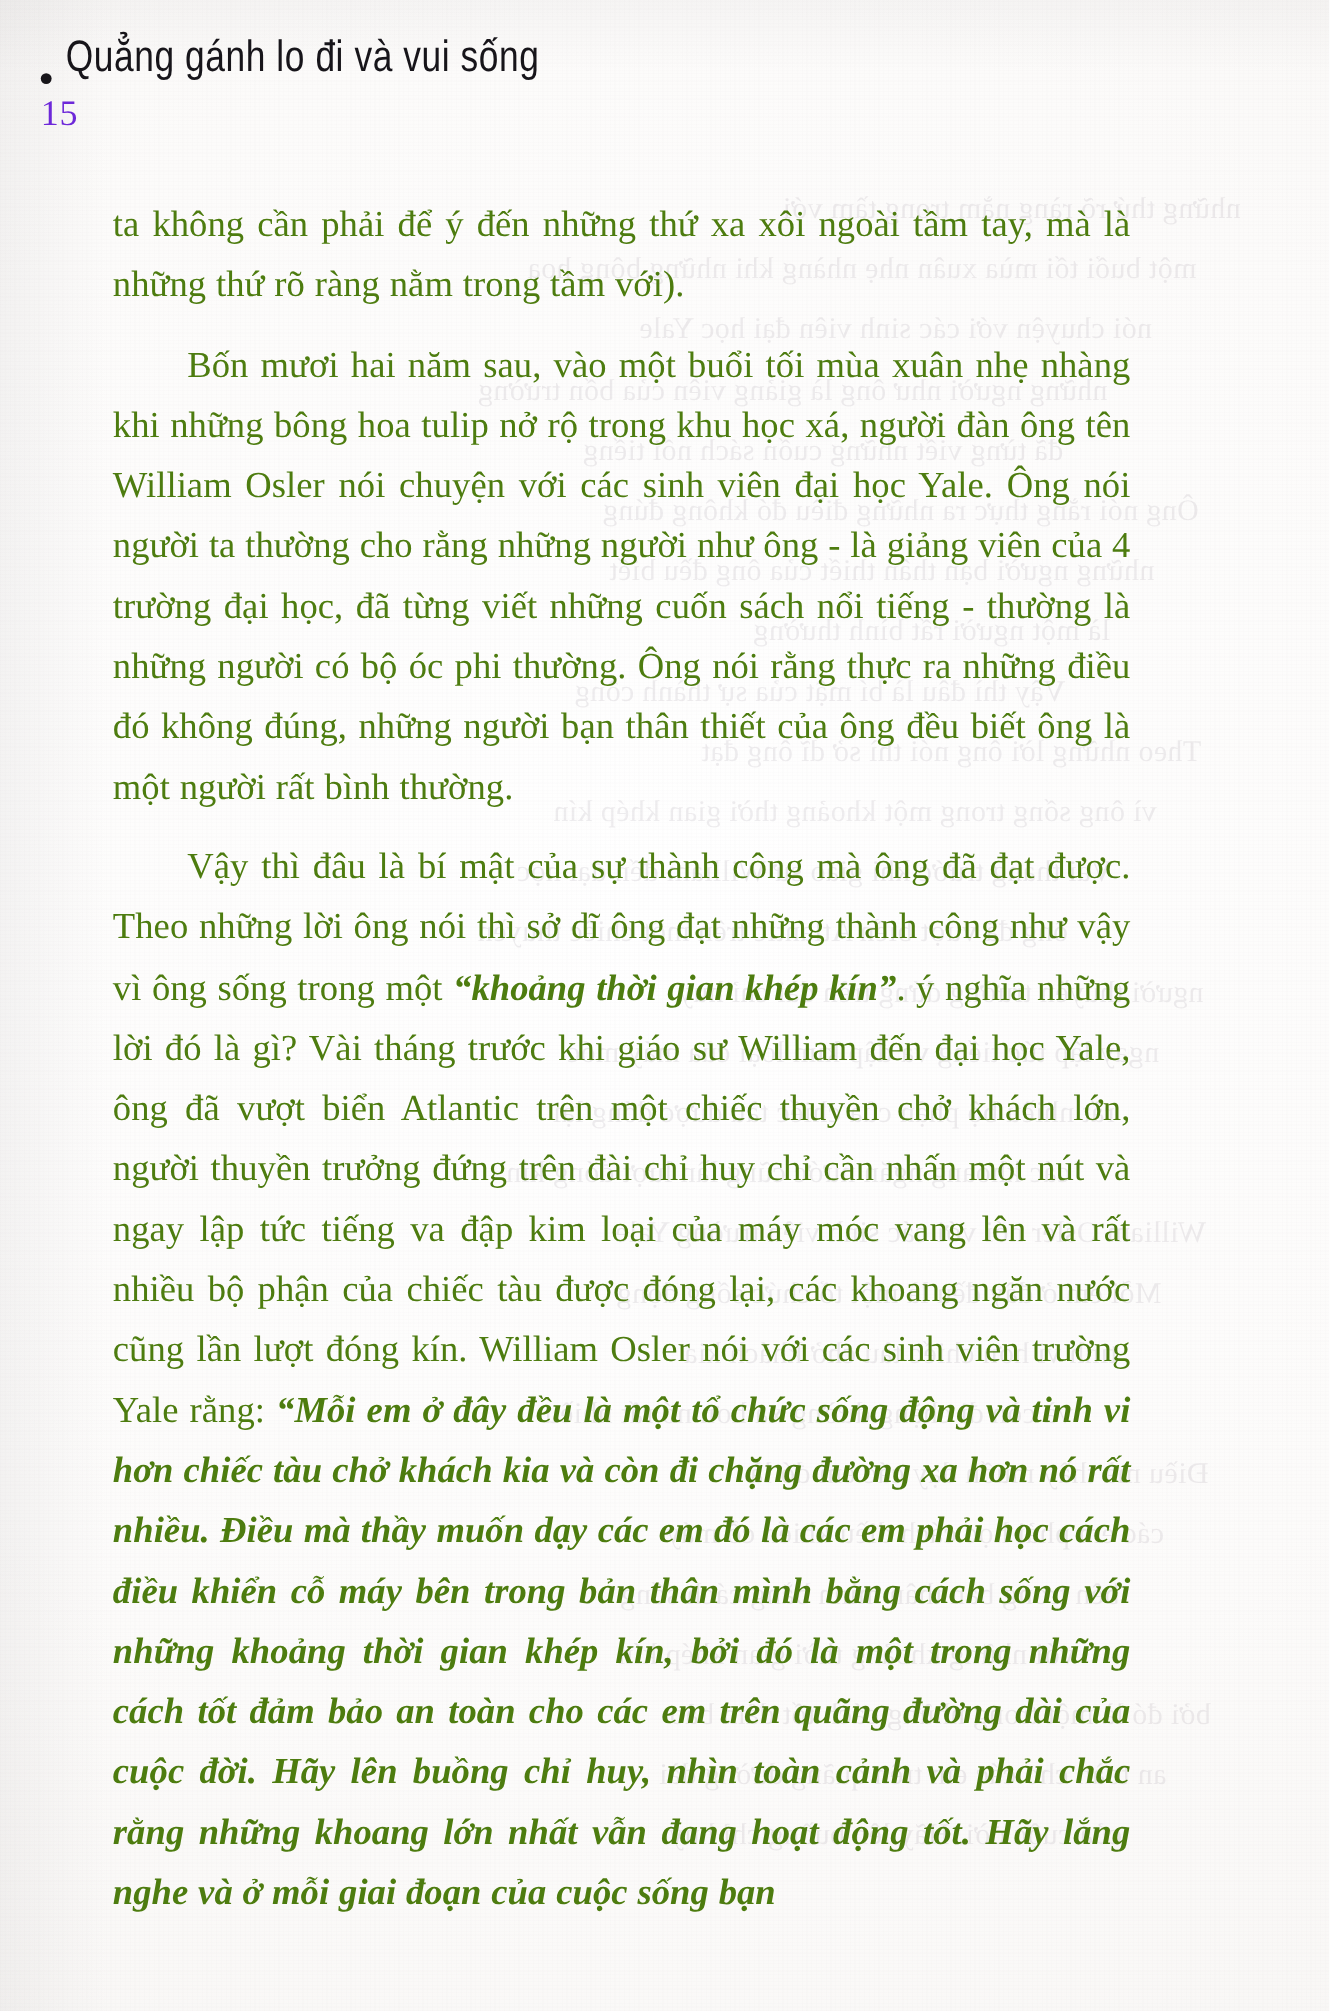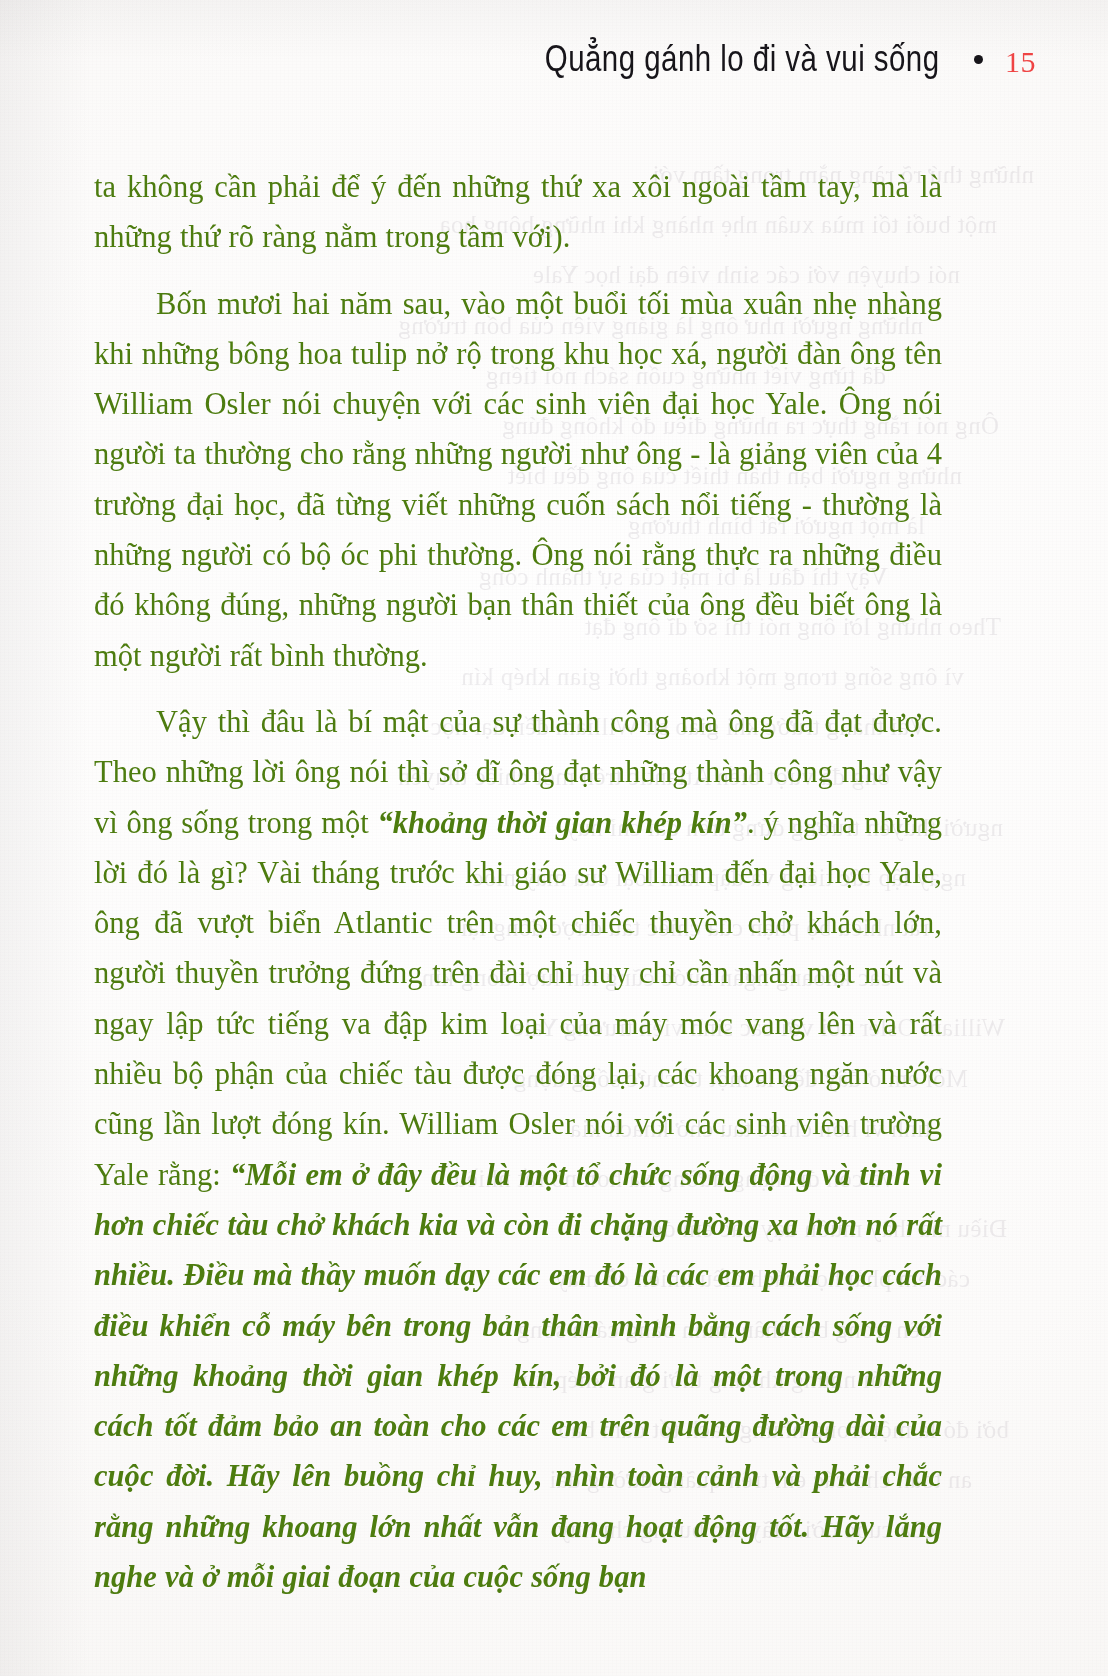--- a/index.html
+++ b/index.html
@@ -68,22 +68,23 @@
 
   
   .running-head {
     position: absolute;
     left: 0;
     right: 72px;
     top: 44px;
     height: 56px;
     display: flex;
     align-items: baseline;
-    justify-content: flex-end;
+    justify-content: center;
     gap: 0;
+    flex-direction: column;
   }
   .head-title {
     font-family: "Liberation Sans", sans-serif;
     font-size: 31px;
     font-weight: 400;
     letter-spacing: .5px;
     color: #17151a;
     transform: scaleY(1.18) scaleX(.95);
     transform-origin: bottom right;
     white-space: nowrap;
@@ -95,21 +96,21 @@
     border-radius: 50%;
     background: #17151a;
     margin: 0 22px 0 34px;
     position: relative;
     top: -8px;
     flex: none;
   }
   .head-folio {
     font-family: "Liberation Serif", serif;
     font-size: 30px;
-    color: #ef4444;
+    color: #6d28d9;
     letter-spacing: .5px;
   }
 
   
   .text-block {
     position: absolute;
     left: 78px;
     top: 146px;
     width: 880px;
   }

